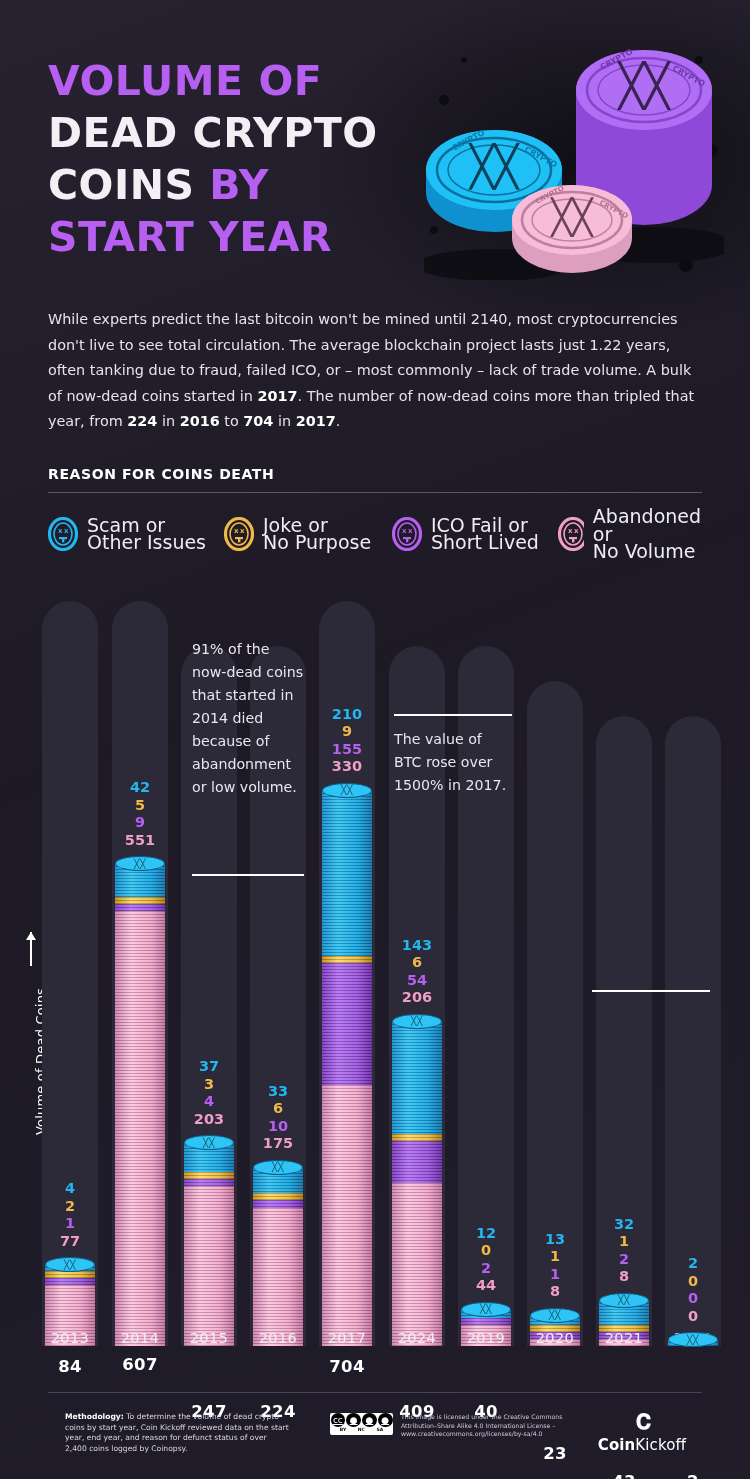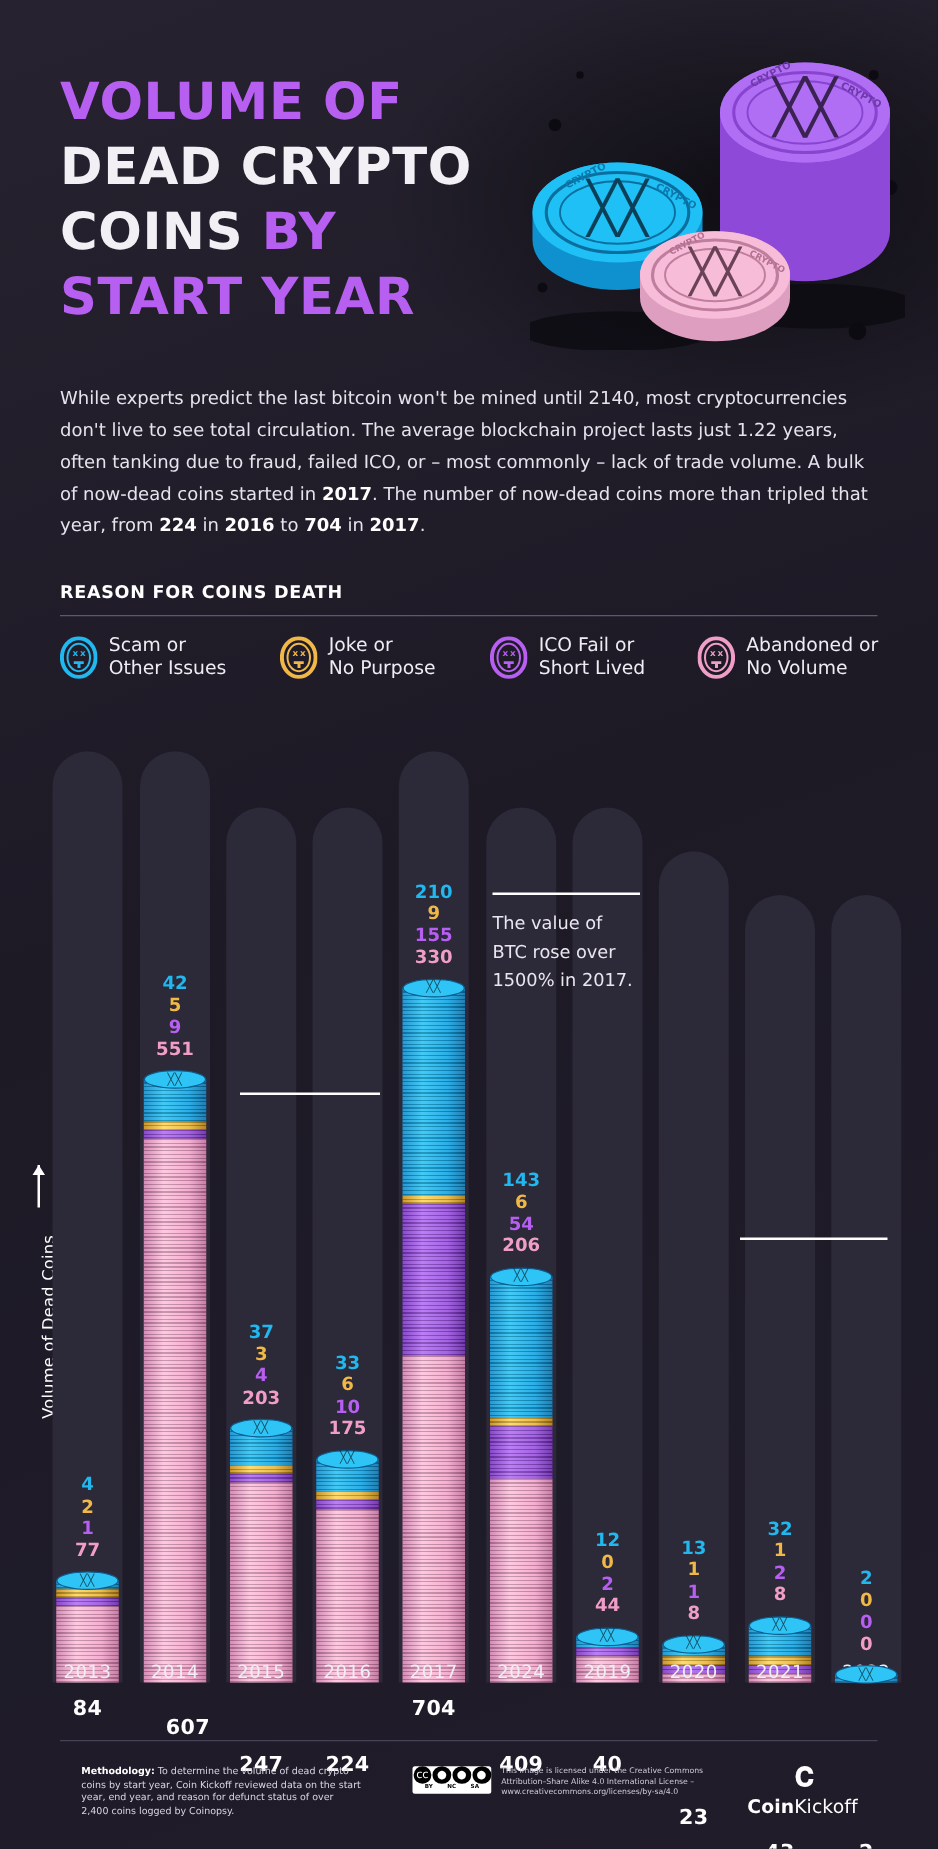--- a/index.html
+++ b/index.html
@@ -36,21 +36,21 @@
 
   
   .legend-title { position: absolute; left: 48px; top: 466px;
     font-size: 14px; font-weight: 700; letter-spacing: 0.6px; color: #ffffff; }
   .legend-rule { position: absolute; left: 48px; top: 492px; width: 654px; height: 1px;
     background: #5c5870; }
   .legend { position: absolute; left: 48px; top: 508px; width: 660px;
     display: flex; }
   .legend-item { display: flex; align-items: center; gap: 9px; }
   .li-0 { width: 176px; } .li-1 { width: 168px; } .li-2 { width: 166px; } .li-3 { width: 150px; }
-  .legend-label { font-size: 15px; line-height: 17.5px; color: #efedf3; white-space: pre-line; }
+  .legend-label { font-size: 19px; line-height: 17.5px; color: #efedf3; white-space: pre-line; }
 
   
   .chart { position: absolute; left: 0; top: 586px; width: 750px; height: 760px; }
   .col { position: absolute; bottom: 0; width: 56px; }
   .track { position: absolute; bottom: 0; left: 0; width: 56px;
     background: #2c2938; border-radius: 28px 28px 0 0; }
   .total { position: absolute; top: 8px; left: 0; width: 56px; text-align: center;
     font-size: 16.5px; font-weight: 700; color: #ffffff; letter-spacing: 0.3px; }
   .breakdown { position: absolute; width: 56px; text-align: center;
     font-size: 14.5px; font-weight: 700; line-height: 17.5px; }
@@ -97,21 +97,21 @@
     background: #46425a; }
   .methodology { position: absolute; left: 65px; top: 1412px; width: 225px;
     font-size: 7.6px; line-height: 10.5px; color: #d9d6e2; }
   .methodology b { color: #ffffff; }
   .cc-wrap { position: absolute; left: 330px; top: 1413px; display: flex; gap: 8px; align-items: flex-start; }
   .cc-badge { width: 63px; height: 22px; background: #ffffff; border-radius: 2px;
     display: flex; flex-direction: column; }
   .cc-row1 { display: flex; height: 14px; }
   .cc-circ { width: 34px; height: 14px; border-radius: 50%; background: #000;
     color: #fff; font-size: 9px; display: flex; align-items: center; justify-content: center;
-    margin: 0 0.5px; }
+    margin: 0 0.5px; text-decoration: underline; }
   .cc-row2 { display: flex; font-size: 4.5px; color: #000; justify-content: space-around;
     font-weight: 700; padding: 0 4px; }
   .cc-text { font-size: 6.2px; line-height: 8.6px; color: #cdc9d8; width: 185px; }
   .brand { position: absolute; right: 48px; top: 1410px; text-align: center; width: 120px; }
   .brand-mark { font-size: 21px; font-weight: 700; color: #ffffff; letter-spacing: -3px; }
   .brand-name { font-size: 15px; color: #ffffff; margin-top: 2px; letter-spacing: 0.1px; }
   .brand-name b { font-weight: 700; }
 </style>
 </head>
 <body>
@@ -245,21 +245,21 @@
         </div>
         <div class="breakdown" style="bottom: 95.83px;">
           <div class="bd-s">4</div>
           <div class="bd-j">2</div>
           <div class="bd-i">1</div>
           <div class="bd-a">77</div>
         </div>
       </div>
       <div class="col" style="left: 112px;">
         <div class="track" style="height: 745px;"></div>
-        <div class="total" style="top: 26px; text-align: right;">607</div>
+        <div class="total" style="top: 9px;">607</div>
         <div class="stack" style="height: 482.58px;">
           <div class="cap cap-scam" style="top: -7px;">
             <span class="cap-face">╳╳</span>
           </div>
           <div class="seg seg-scam" style="height: 33.18px;"></div>
           <div class="seg seg-joke" style="height: 7px;"></div>
           <div class="seg seg-ico" style="height: 7.11px;"></div>
           <div class="seg seg-aband" style="height: 435.29px;"></div>
         </div>
         <div class="breakdown" style="bottom: 496.58px;">
@@ -411,20 +411,21 @@
           <div class="seg seg-scam" style="height: 7px;"></div>
         </div>
         <div class="breakdown" style="bottom: 21px;">
           <div class="bd-s">2</div>
           <div class="bd-j">0</div>
           <div class="bd-i">0</div>
           <div class="bd-a">0</div>
         </div>
       </div>
       <div class="annot-rule" style="left: 192px; top: 288px; width: 112px;"></div>
+      <div class="annot" style="left: 192px; top: 52px; width: 112px;">91% of the now-dead coins that started in 2014 died because of abandonment or low volume.</div>
       <div class="annot-rule" style="left: 394px; top: 128px; width: 118px;"></div>
       <div class="annot" style="left: 394px; top: 142px; width: 114px;">The value of BTC rose over 1500% in 2017.</div>
       <div class="annot-rule" style="left: 592px; top: 404px; width: 118px;"></div>
     </div>
 
   <div class="xlabels" id="xlabels-root">
       <div class="xlab" style="left: 42px;">2013</div>
       <div class="xlab" style="left: 112px;">2014</div>
       <div class="xlab" style="left: 181px;">2015</div>
       <div class="xlab" style="left: 250px;">2016</div>

